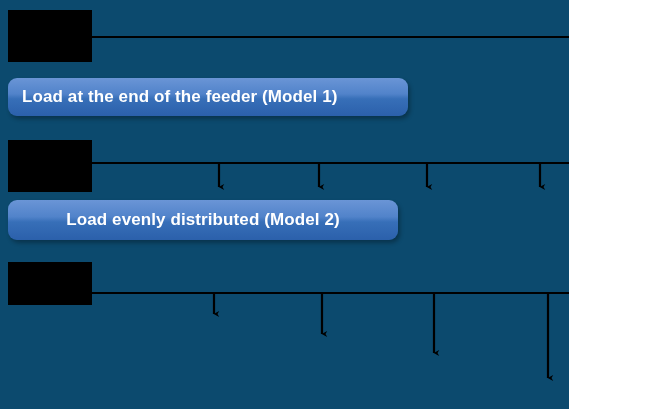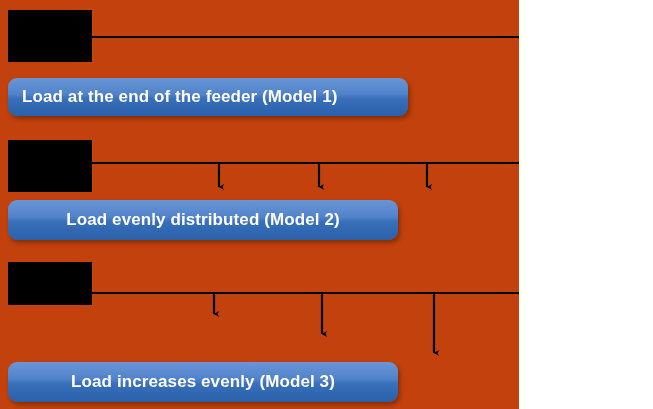--- a/index.html
+++ b/index.html
@@ -5,23 +5,23 @@
   html, body {
     margin: 0;
     padding: 0;
     background: #ffffff;
   }
   body {
     font-family: "Liberation Sans", sans-serif;
   }
   #canvas {
     position: relative;
-    width: 519px;
+    width: 569px;
     height: 409px;
-    background: #c2410c;
+    background: #0c4a6e;
     overflow: hidden;
   }
   .diagram-svg {
     position: absolute;
     left: 0;
     top: 0;
     width: 653px;
     height: 409px;
   }
   .label-button {
@@ -86,17 +86,14 @@
   </svg>
 
   <div class="label-button" id="btn-model-1">
     <span class="btn-text">Load at the end of the feeder (Model 1)</span>
   </div>
 
   <div class="label-button" id="btn-model-2">
     <span class="btn-text">Load evenly distributed (Model 2)</span>
   </div>
 
-  <div class="label-button" id="btn-model-3">
-    <span class="btn-text">Load increases evenly (Model 3)</span>
-  </div>
 
 </div>
 
 </body></html>

